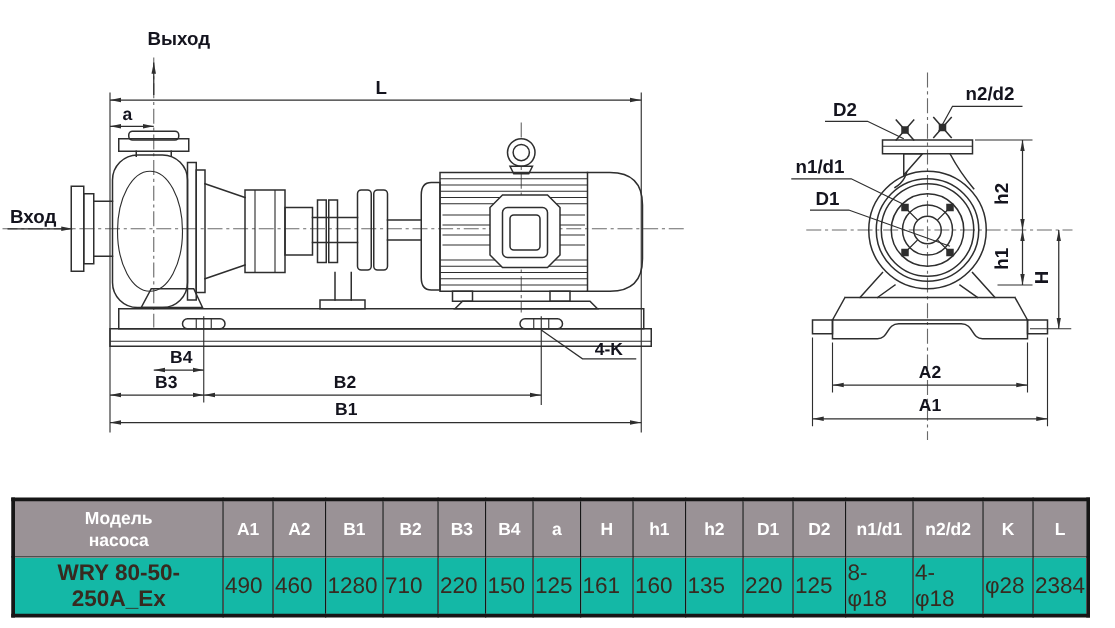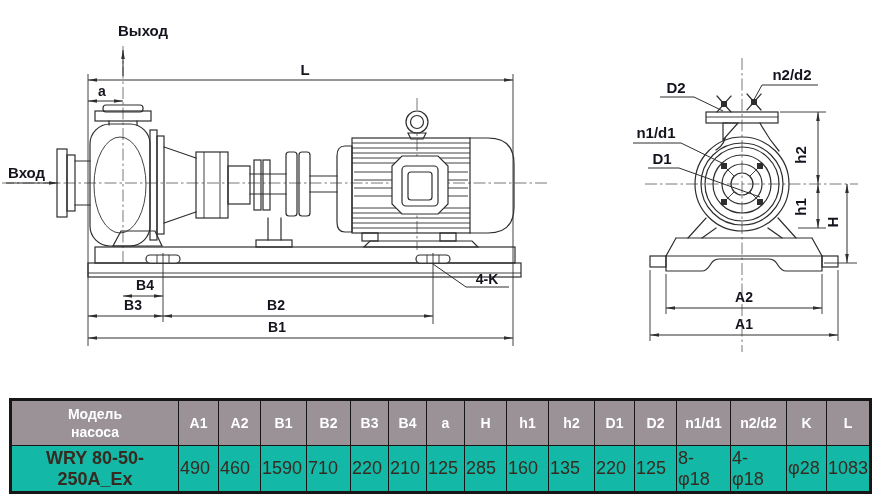--- a/index.html
+++ b/index.html
@@ -256,32 +256,32 @@
             <th>n2/d2</th>
             <th>K</th>
             <th>L</th>
           </tr>
         </thead>
         <tbody>
           <tr>
             <td class="model">WRY 80-50-250A_Ex</td>
             <td class="num">490</td>
             <td class="num">460</td>
-            <td class="num">1590</td>
+            <td class="num">1280</td>
             <td class="num">710</td>
             <td class="num">220</td>
-            <td class="num">210</td>
+            <td class="num">150</td>
             <td class="num">125</td>
-            <td class="num">285</td>
+            <td class="num">161</td>
             <td class="num">160</td>
             <td class="num">135</td>
             <td class="num">220</td>
             <td class="num">125</td>
             <td class="num">8-φ18</td>
             <td class="num">4-φ18</td>
             <td class="num">φ28</td>
-            <td class="num">1083</td>
+            <td class="num">2384</td>
           </tr>
         </tbody>
       </table>
 </div>
 
 </div>
 
 </body></html>

